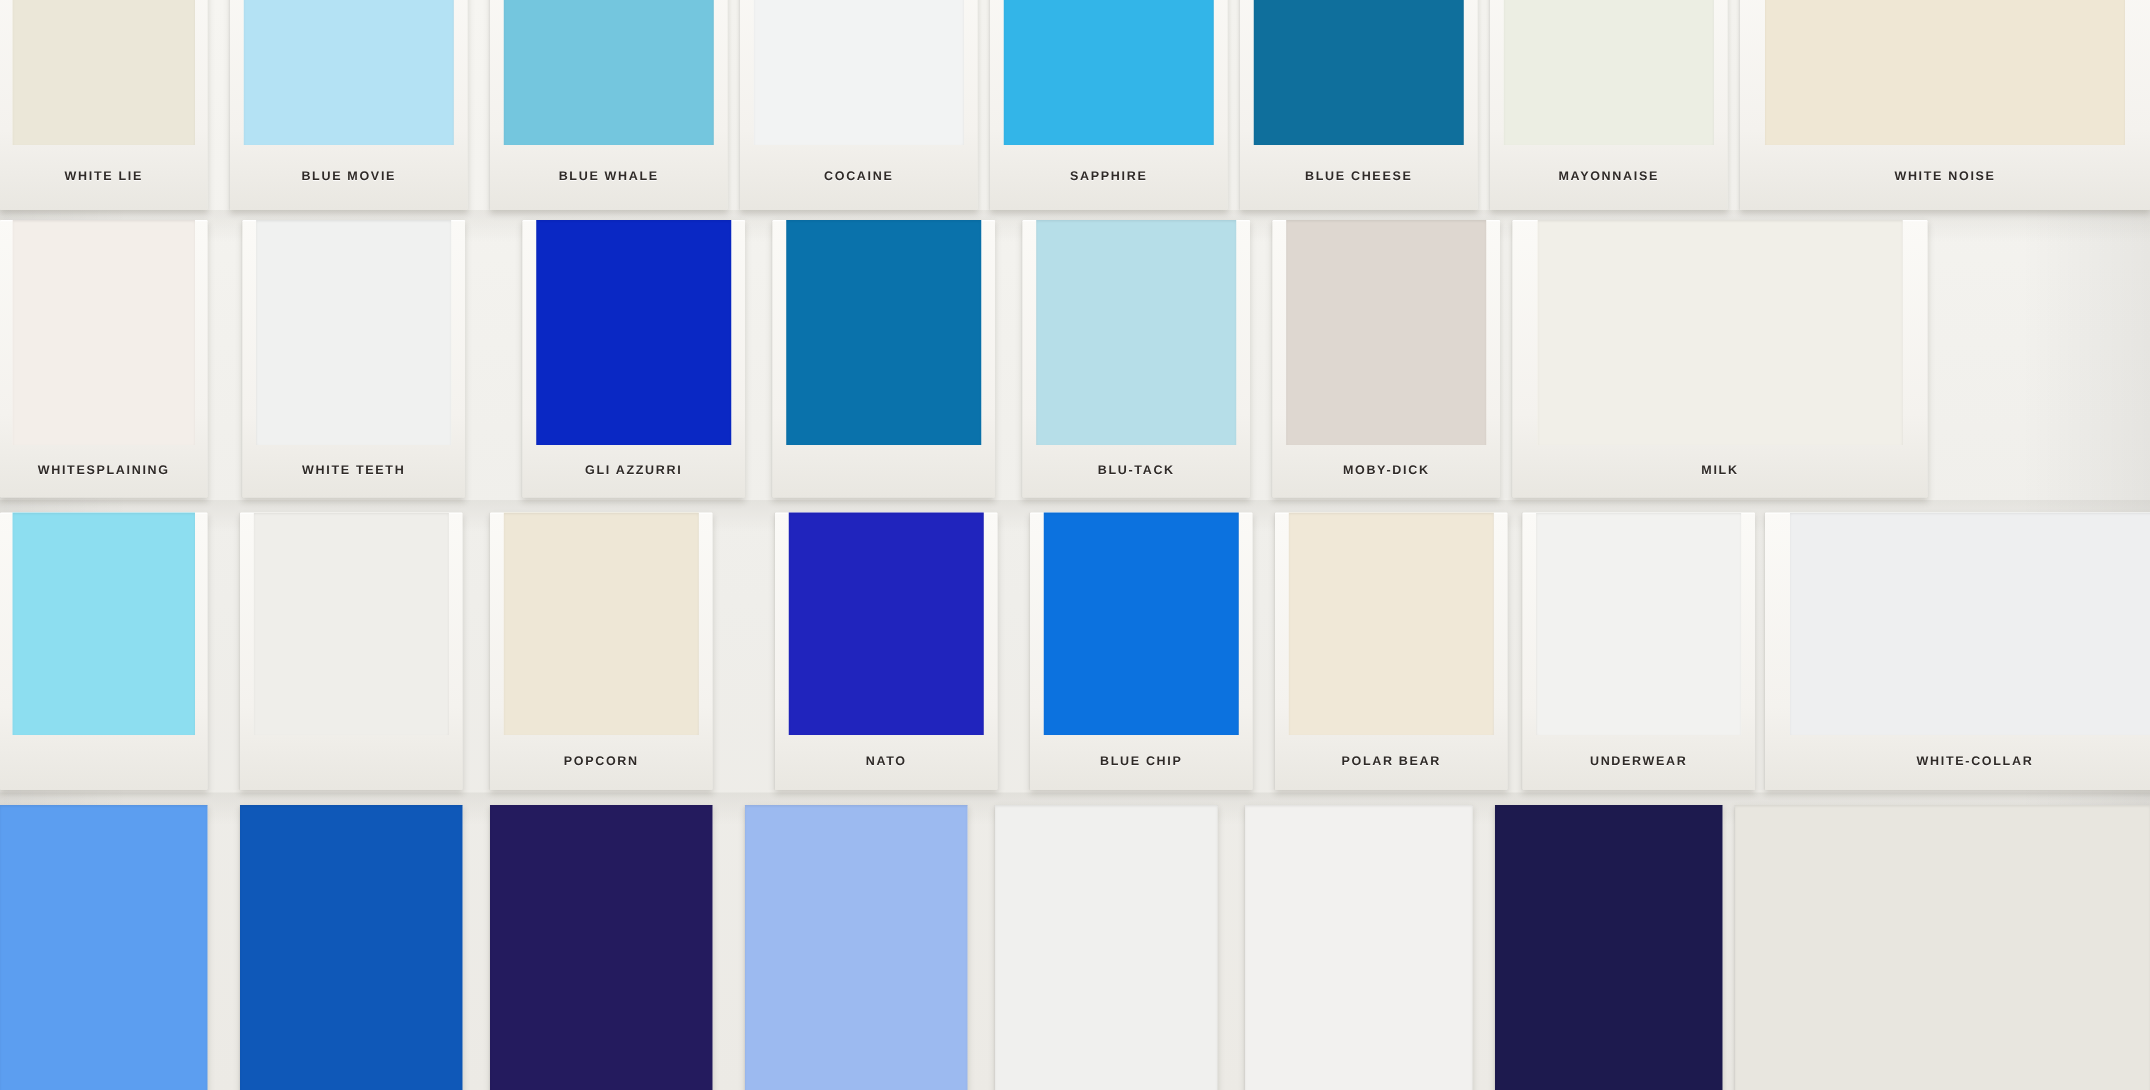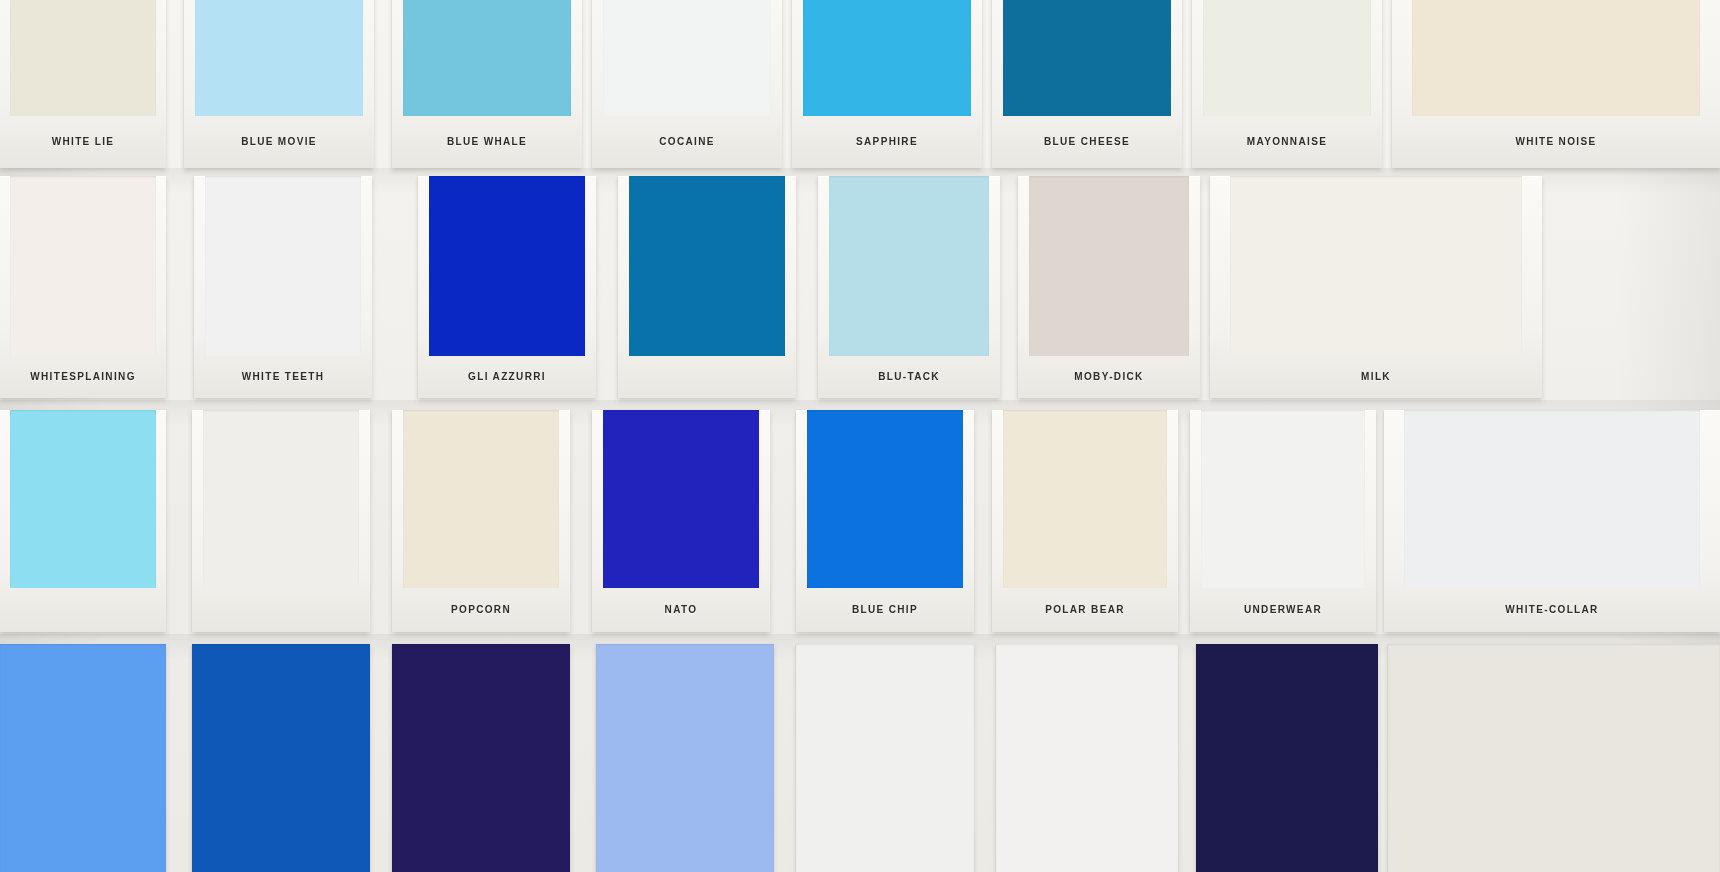--- a/index.html
+++ b/index.html
@@ -159,21 +159,21 @@
       <div class="spacer" style="width: 26px;"></div>
       <div class="card" style="width: 178px; flex: 0 0 178px;">
         <div class="swatch" title="UNICORN" style="background: rgb(239, 238, 234);"></div>
       </div>
       <div class="spacer" style="width: 22px;"></div>
       <div class="card" style="width: 178px; flex: 0 0 178px;">
         <div class="swatch" title="POPCORN" style="background: rgb(238, 231, 214);"></div>
         <div class="label">POPCORN</div>
       </div>
       <div class="spacer" style="width: 22px;"></div>
-      <div class="card" style="width: 178px; flex: 0 0 178px;">
+      <div class="card" style="width: 178px; flex: 0 0 178px; margin-left: 28px;">
         <div class="swatch" title="NATO" style="background: rgb(32, 36, 189);"></div>
         <div class="label">NATO</div>
       </div>
       <div class="spacer" style="width: 26px;"></div>
       <div class="card" style="width: 178px; flex: 0 0 178px;">
         <div class="swatch" title="BLUE CHIP" style="background: rgb(12, 114, 223);"></div>
         <div class="label">BLUE CHIP</div>
       </div>
       <div class="spacer" style="width: 18px;"></div>
       <div class="card" style="width: 186px; flex: 0 0 186px;">

